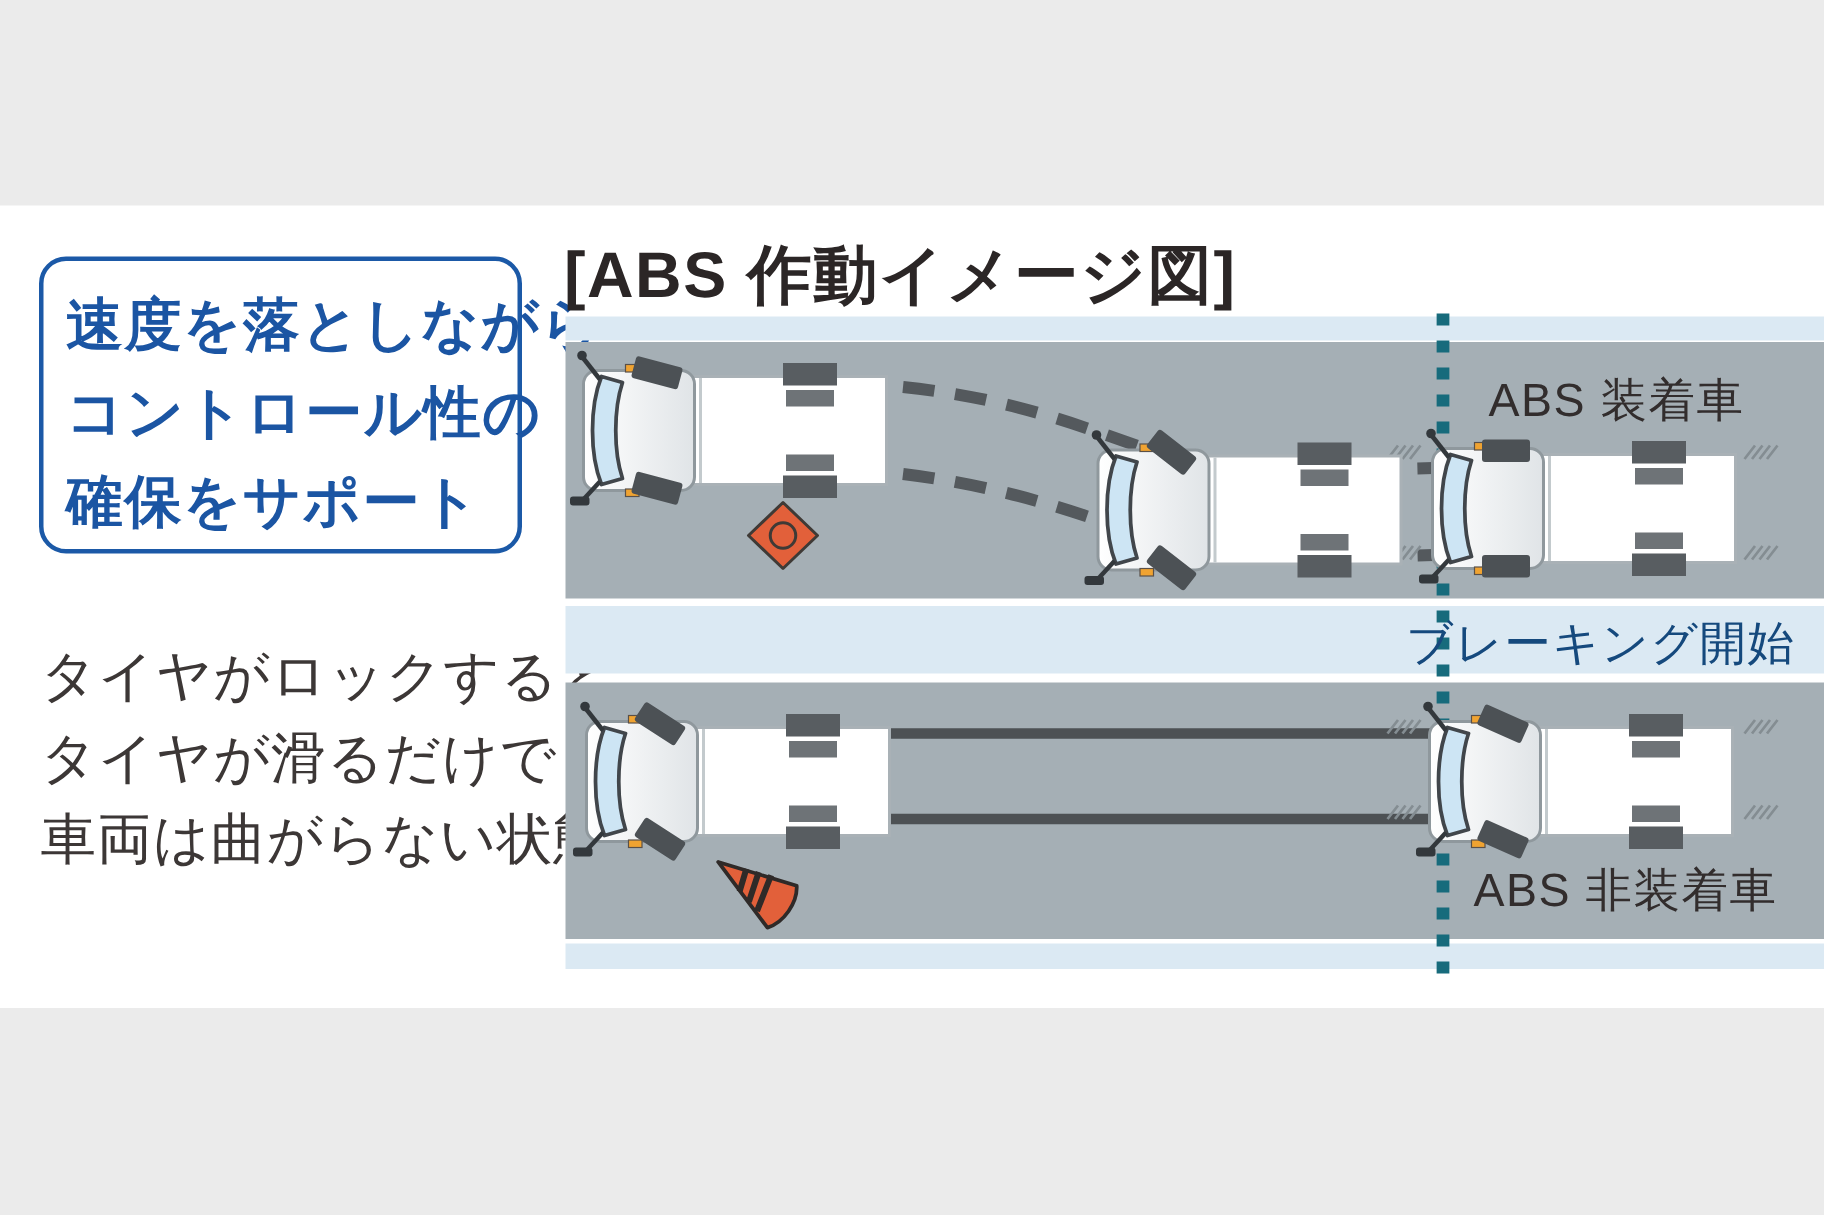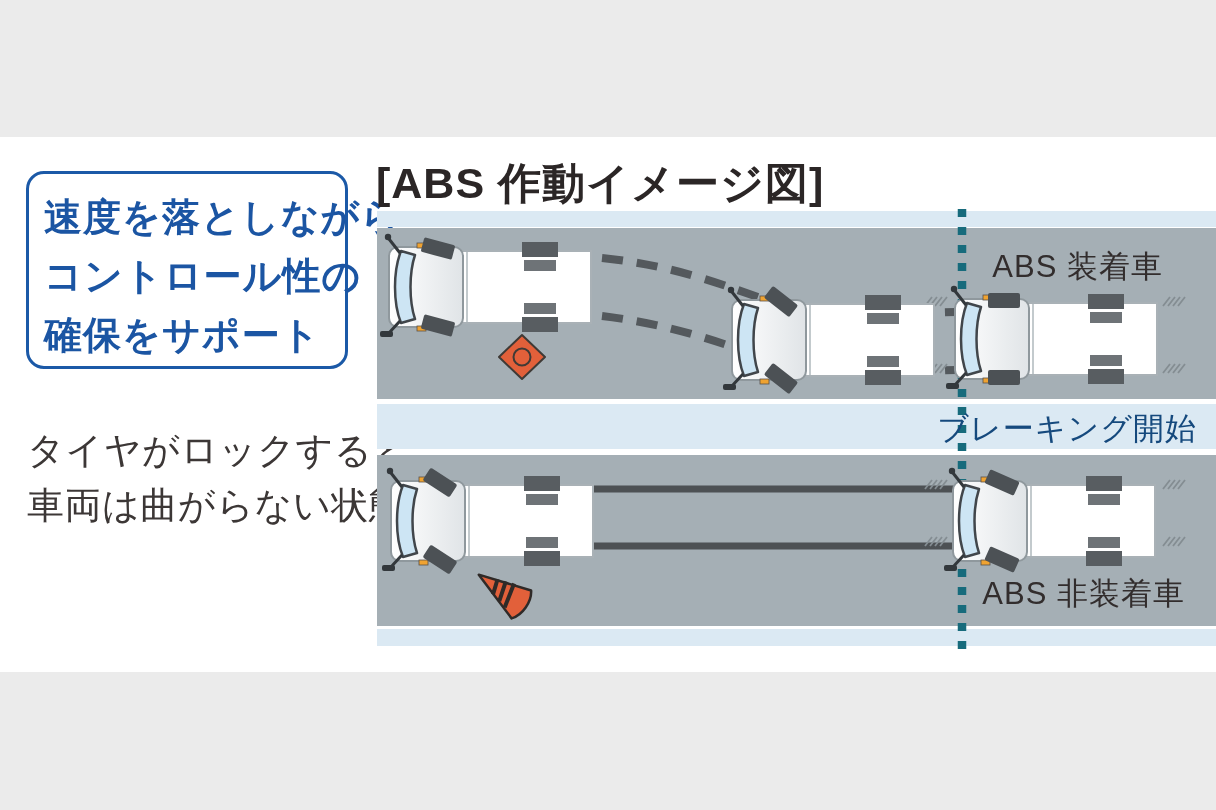--- a/index.html
+++ b/index.html
@@ -56,20 +56,21 @@
 <div class="bottom-bar"></div>
 
 <div class="callout-box">
   <div class="callout-line">速度を落としながら</div>
   <div class="callout-line">コントロール性の</div>
   <div class="callout-line">確保をサポート</div>
 </div>
 
 <div class="description">
   <div class="description-line">タイヤがロックすると</div>
+  <div class="description-line">タイヤが滑るだけで</div>
   <div class="description-line">車両は曲がらない状態</div>
 </div>
 
 <div class="diagram-title">[ABS 作動イメージ図]</div>
 
 <div class="diagram">
   <div class="strip strip-top"></div>
   <div class="road road-top"></div>
   <div class="band-middle"></div>
   <div class="road road-bottom"></div>

